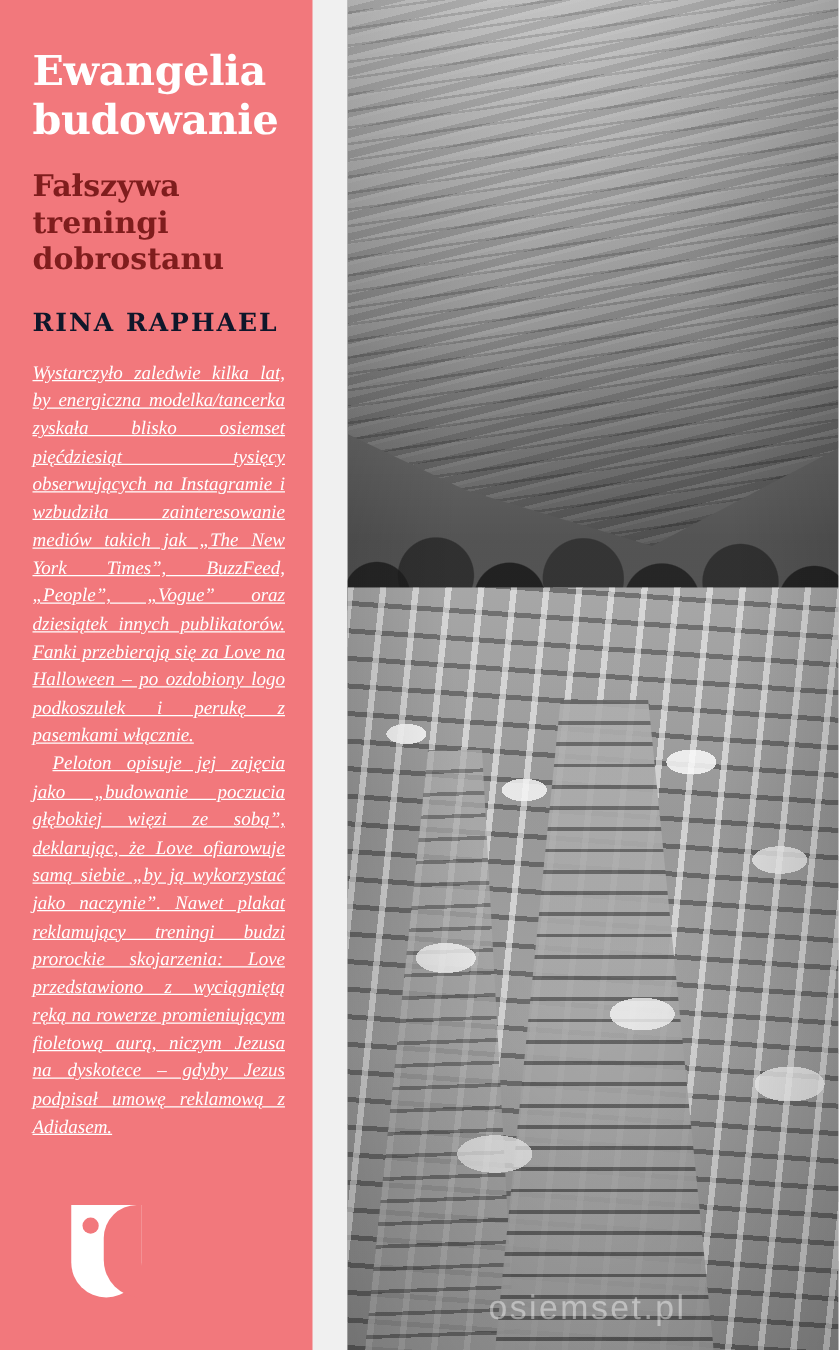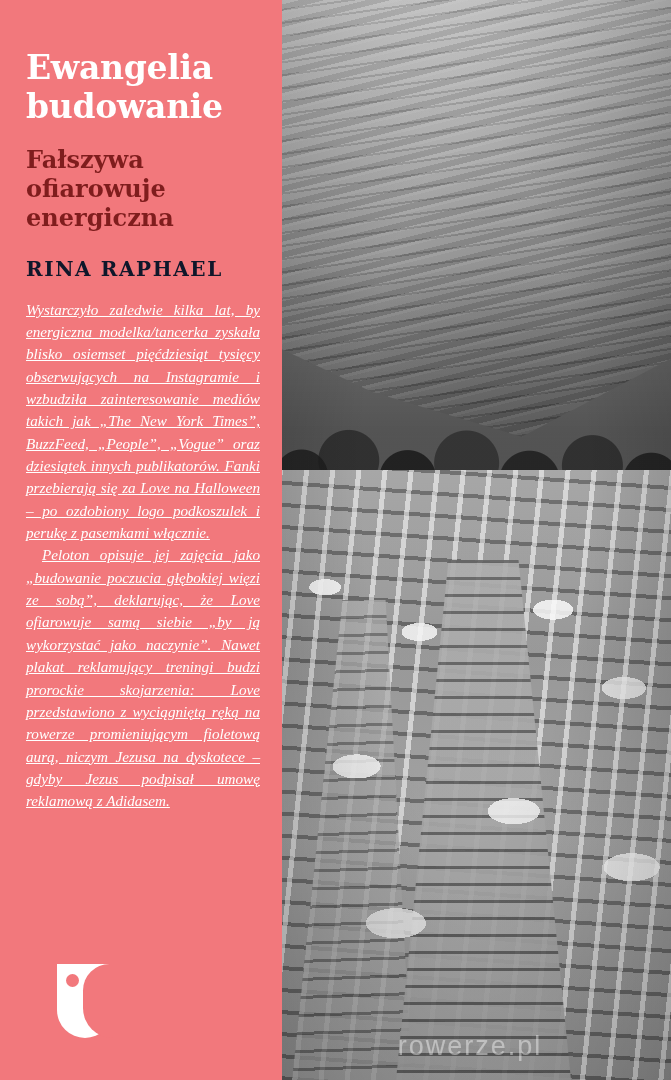--- a/index.html
+++ b/index.html
@@ -20,25 +20,25 @@
     height: 1080px;
     overflow: hidden;
     background: #f0f0f0;
   }
 
   
   .left-panel {
     position: absolute;
     left: 0;
     top: 0;
-    width: 282px;
+    width: 250px;
     height: 1080px;
     background: #f2787c;
     box-sizing: border-box;
-    padding: 39px 22px 0 26px;
+    padding: 28px 22px 0 26px;
     z-index: 3;
   }
 
   .title {
     font-family: "DejaVu Serif", serif;
     font-weight: 700;
     color: #ffffff;
     font-size: 33px;
     line-height: 1.18;
     letter-spacing: -0.3px;
@@ -261,30 +261,30 @@
 
   <div class="left-panel">
 
     <h1 class="title">
       <span class="line">Ewangelia</span>
       <span class="line">budowanie</span>
     </h1>
 
     <h2 class="subtitle">
       <span class="line">Fałszywa</span>
-      <span class="line">ofiarowuje</span>
-      <span class="line">energiczna</span>
+      <span class="line">treningi</span>
+      <span class="line">dobrostanu</span>
     </h2>
 
     <div class="author">RINA RAPHAEL</div>
 
     <div class="blurb">
       <p>Wystarczyło zaledwie kilka lat, by energiczna modelka/tancerka zyskała blisko osiemset pięćdziesiąt tysięcy obserwujących na Instagramie i wzbudziła zainteresowanie mediów takich jak „The New York Times”, BuzzFeed, „People”, „Vogue” oraz dziesiątek innych publikatorów. Fanki przebierają się za Love na Halloween – po ozdobiony logo podkoszulek i perukę z pasemkami włącznie.</p>
       <p>Peloton opisuje jej zajęcia jako „budowanie poczucia głębokiej więzi ze sobą”, deklarując, że Love ofiarowuje samą siebie „by ją wykorzystać jako naczynie”. Nawet plakat reklamujący treningi budzi prorockie skojarzenia: Love przedstawiono z wyciągniętą ręką na rowerze promieniującym fioletową aurą, niczym Jezusa na dyskotece – gdyby Jezus podpisał umowę reklamową z Adidasem.</p>
     </div>
 
     <div class="logo">
       <div class="leaf"></div>
     </div>
   </div>
 
-  <div class="watermark">rowerze.pl</div>
+  <div class="watermark">osiemset.pl</div>
 </div>
 
 </body></html>

